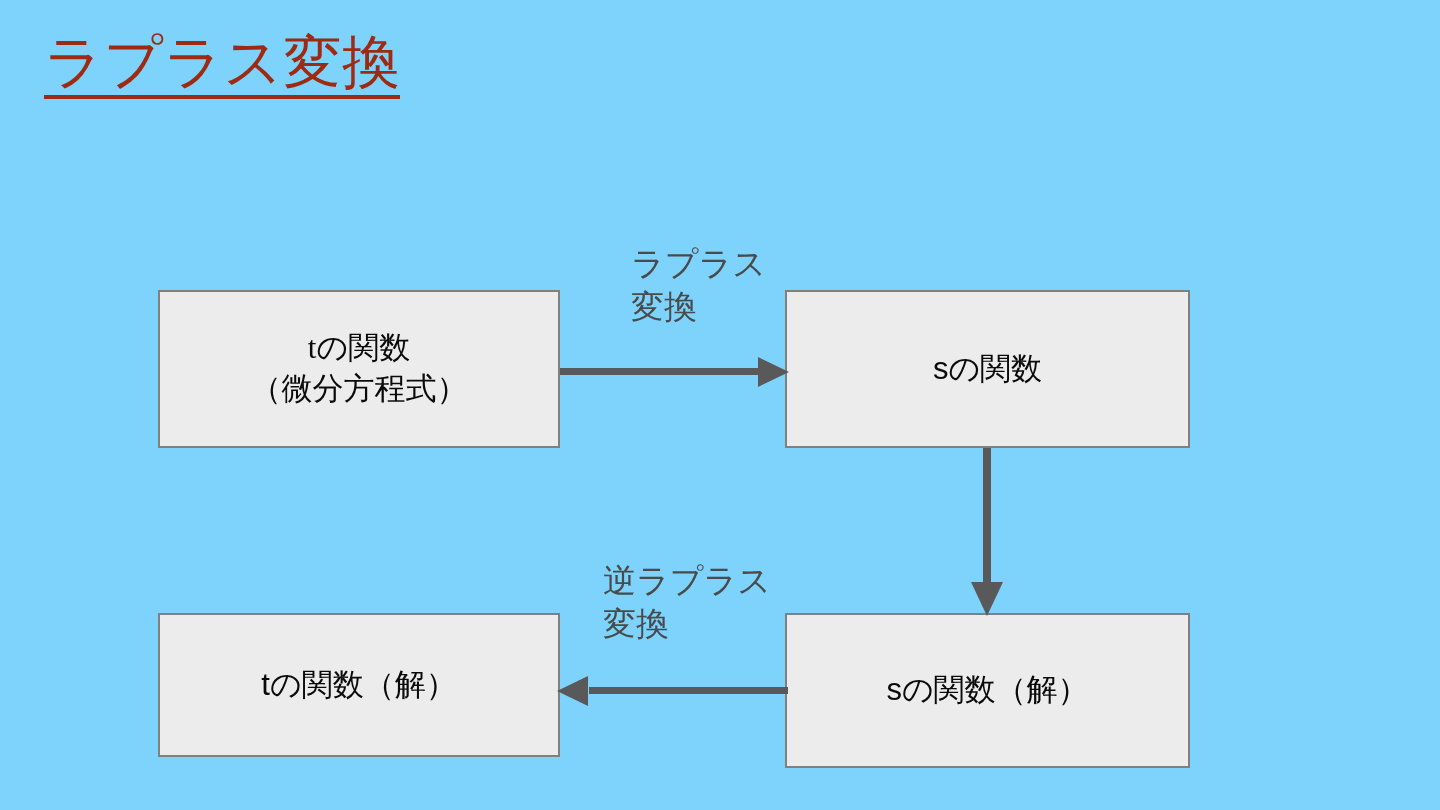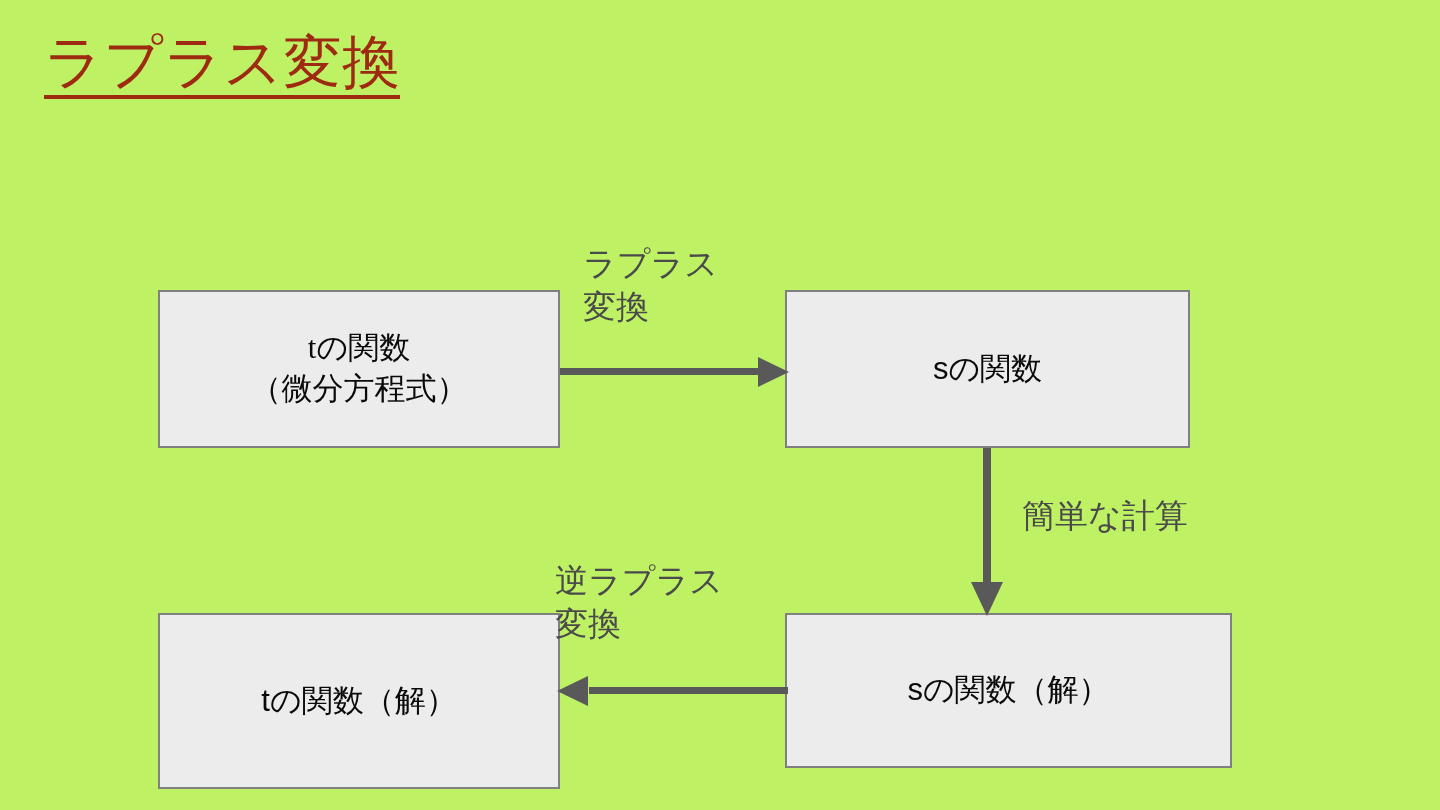--- a/index.html
+++ b/index.html
@@ -10,21 +10,21 @@
   body {
     width: 1440px;
     height: 810px;
     position: relative;
     overflow: hidden;
     font-family: "Liberation Sans", "DejaVu Sans", sans-serif;
   }
   #slide {
     position: absolute;
     inset: 0;
-    background: #bef264;
+    background: #7dd3fc;
   }
 
   
   .title {
     position: absolute;
     left: 44px;
     top: 32px;
     font-size: 58px;
     line-height: 1.05;
     color: #9e2a12;
@@ -56,22 +56,22 @@
     align-items: center;
     justify-content: center;
     text-align: center;
     color: #0a0a0a;
     font-size: 31px;
     line-height: 1.32;
     white-space: pre-line;
   }
   .box-t-func      { left: 158px; top: 290px;  width: 402px; height: 158px; font-family: Liberation Serif, serif; }
   .box-s-func      { left: 785px; top: 290px;  width: 405px; height: 158px; }
-  .box-t-func-sol  { left: 158px; top: 613px;  width: 402px; height: 176px; }
-  .box-s-func-sol  { left: 785px; top: 613px;  width: 447px; height: 155px; }
+  .box-t-func-sol  { left: 158px; top: 613px;  width: 402px; height: 144px; }
+  .box-s-func-sol  { left: 785px; top: 613px;  width: 405px; height: 155px; }
 
   
   .arrow-h {
     position: absolute;
     height: 0;
   }
   .arrow-h .shaft {
     position: absolute;
     top: 0;
     height: 7px;
@@ -129,20 +129,21 @@
     border-top: 34px solid #595959;
   }
 
   
   .arrow-label {
     position: absolute;
     color: #4a4a4a;
     font-size: 33px;
     line-height: 1.30;
     white-space: pre-line;
+    margin-left: 48px;
   }
   .label-laplace { left: 583px; top: 243px; }
   .label-inverse { left: 555px; top: 560px; }
   .label-calc    { left: 1022px; top: 495px; }
 </style>
 </head>
 <body>
 
 <div id="slide">
 
@@ -177,18 +178,17 @@
   </div>
 
   <div class="arrow-h arrow-inverse">
     <div class="shaft"></div>
     <div class="head"></div>
   </div>
 
   <div class="arrow-label label-laplace">ラプラス
 変換</div>
 
-  <div class="arrow-label label-calc">簡単な計算</div>
 
   <div class="arrow-label label-inverse">逆ラプラス
 変換</div>
 
 </div>
 
 </body></html>

